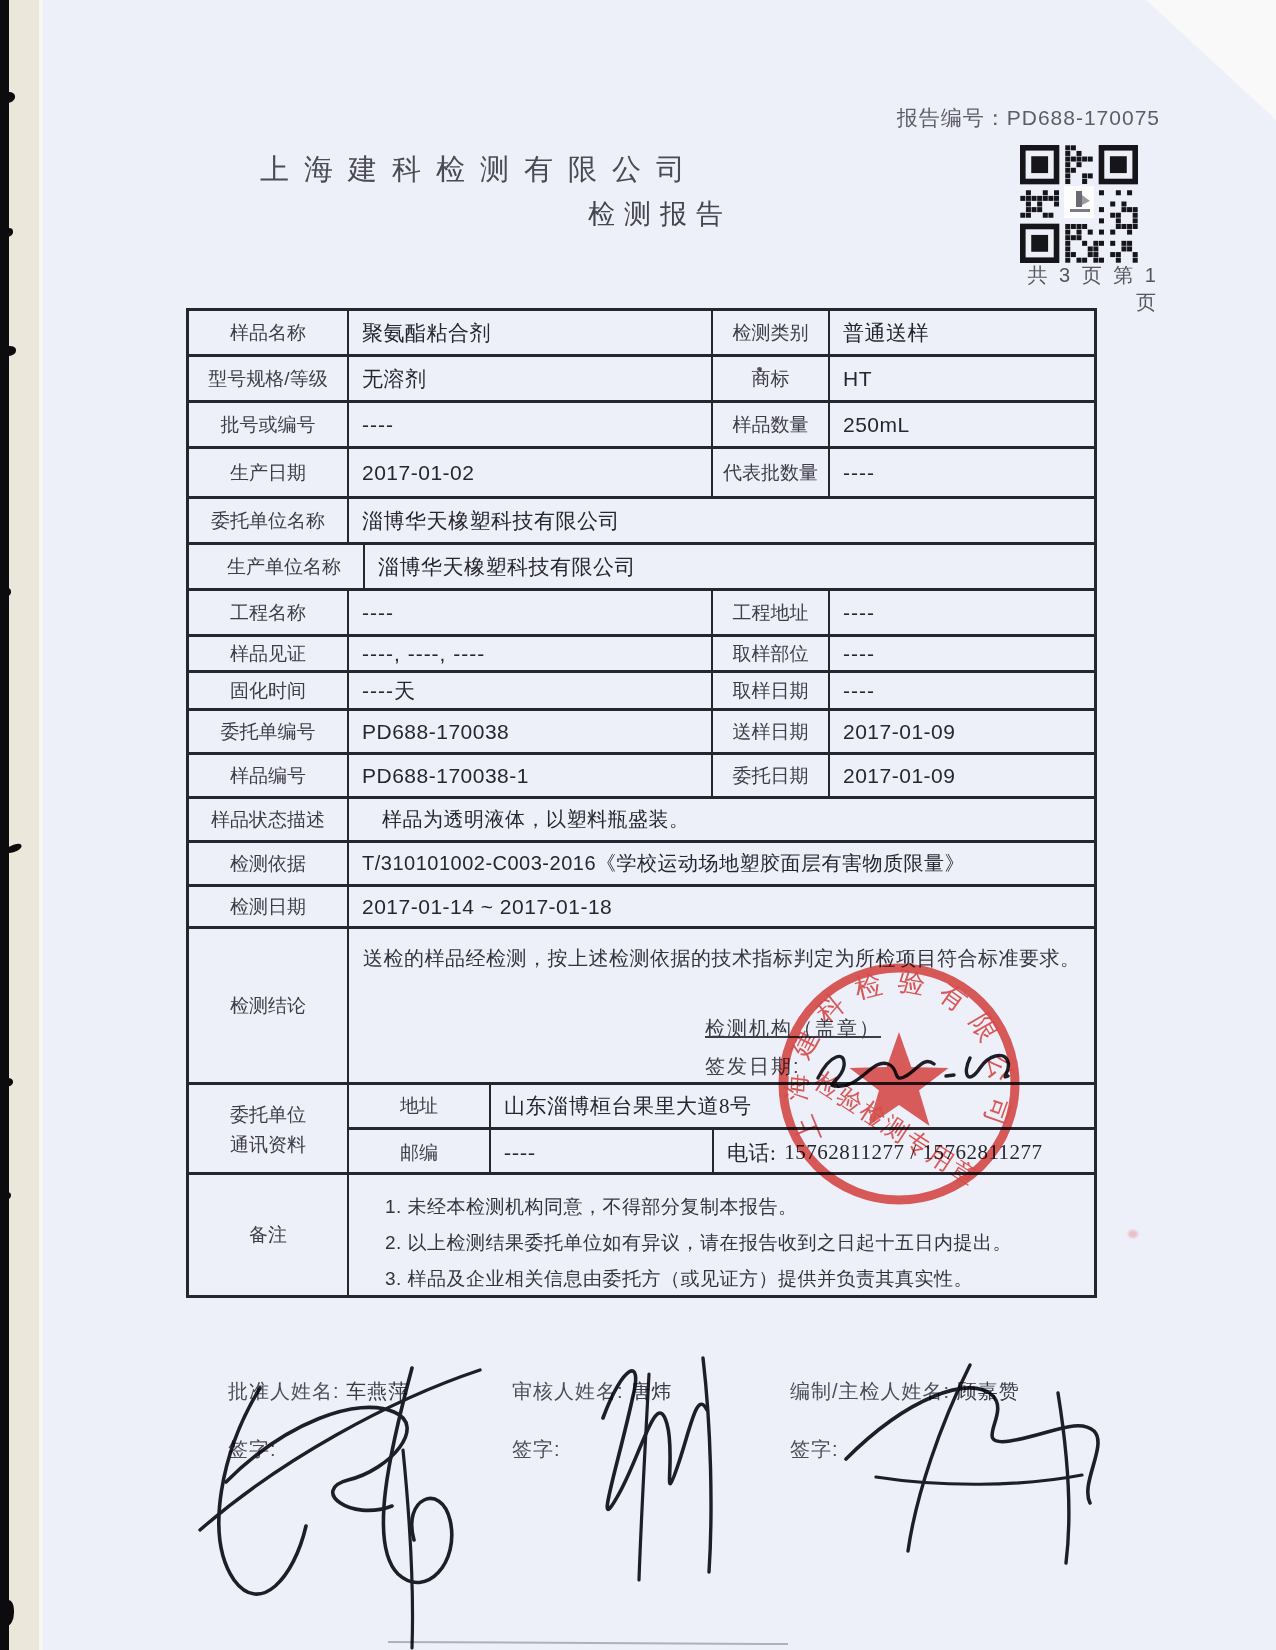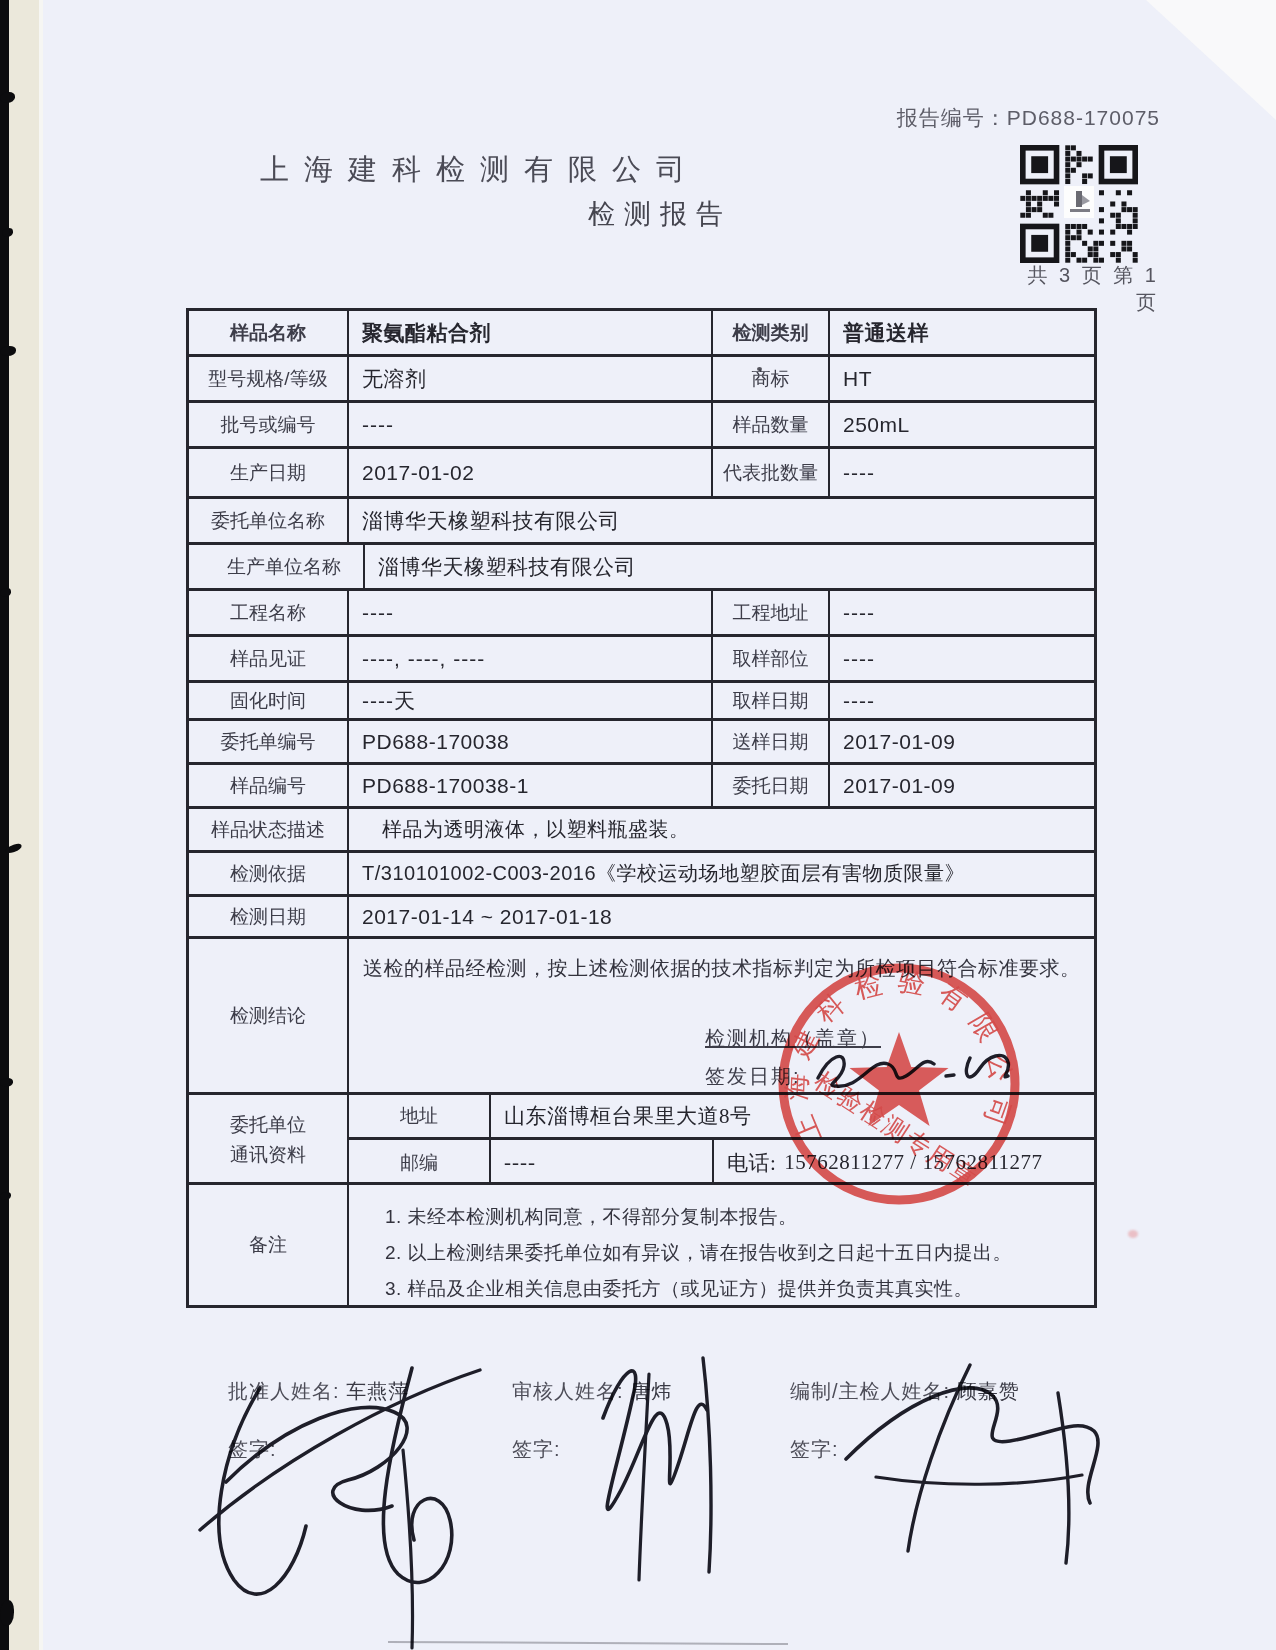--- a/index.html
+++ b/index.html
@@ -211,21 +211,21 @@
       <rect x="44" y="41" width="30" height="32" fill="#fdfdfd"></rect>
       <path d="M56 46 L62 46 L62 62 L56 62 Z" fill="#6a6a72"></path>
       <path d="M62 50 L70 56 L62 60 Z" fill="#9a9aa2"></path>
       <rect x="50" y="64" width="20" height="3" fill="#7c7c84"></rect>
     </g>
   </svg>
   <div class="page-info">共 3 页 第 1 页</div>
 
   <div class="report-table">
 
-    <div class="tr r4" style="height:46px;font-weight:bold;">
+    <div class="tr r4" style="height:46px;">
       <div class="td lab">样品名称</div>
       <div class="td val">聚氨酯粘合剂</div>
       <div class="td lab">检测类别</div>
       <div class="td val last">普通送样</div>
     </div>
 
     <div class="tr r4" style="height:46px;">
       <div class="td lab">型号规格/等级</div>
       <div class="td val">无溶剂</div>
       <div class="td lab">商标</div>
@@ -256,21 +256,21 @@
       <div class="td val last">淄博华天橡塑科技有限公司</div>
     </div>
 
     <div class="tr r4" style="height:46px;">
       <div class="td lab">工程名称</div>
       <div class="td val dash">----</div>
       <div class="td lab">工程地址</div>
       <div class="td val dash last">----</div>
     </div>
 
-    <div class="tr r4" style="height:46px;">
+    <div class="tr r4" style="height:36px;">
       <div class="td lab">样品见证</div>
       <div class="td val dash">----, ----, ----</div>
       <div class="td lab">取样部位</div>
       <div class="td val dash last">----</div>
     </div>
 
     <div class="tr r4" style="height:38px;">
       <div class="td lab">固化时间</div>
       <div class="td val dash">----天</div>
       <div class="td lab">取样日期</div>

